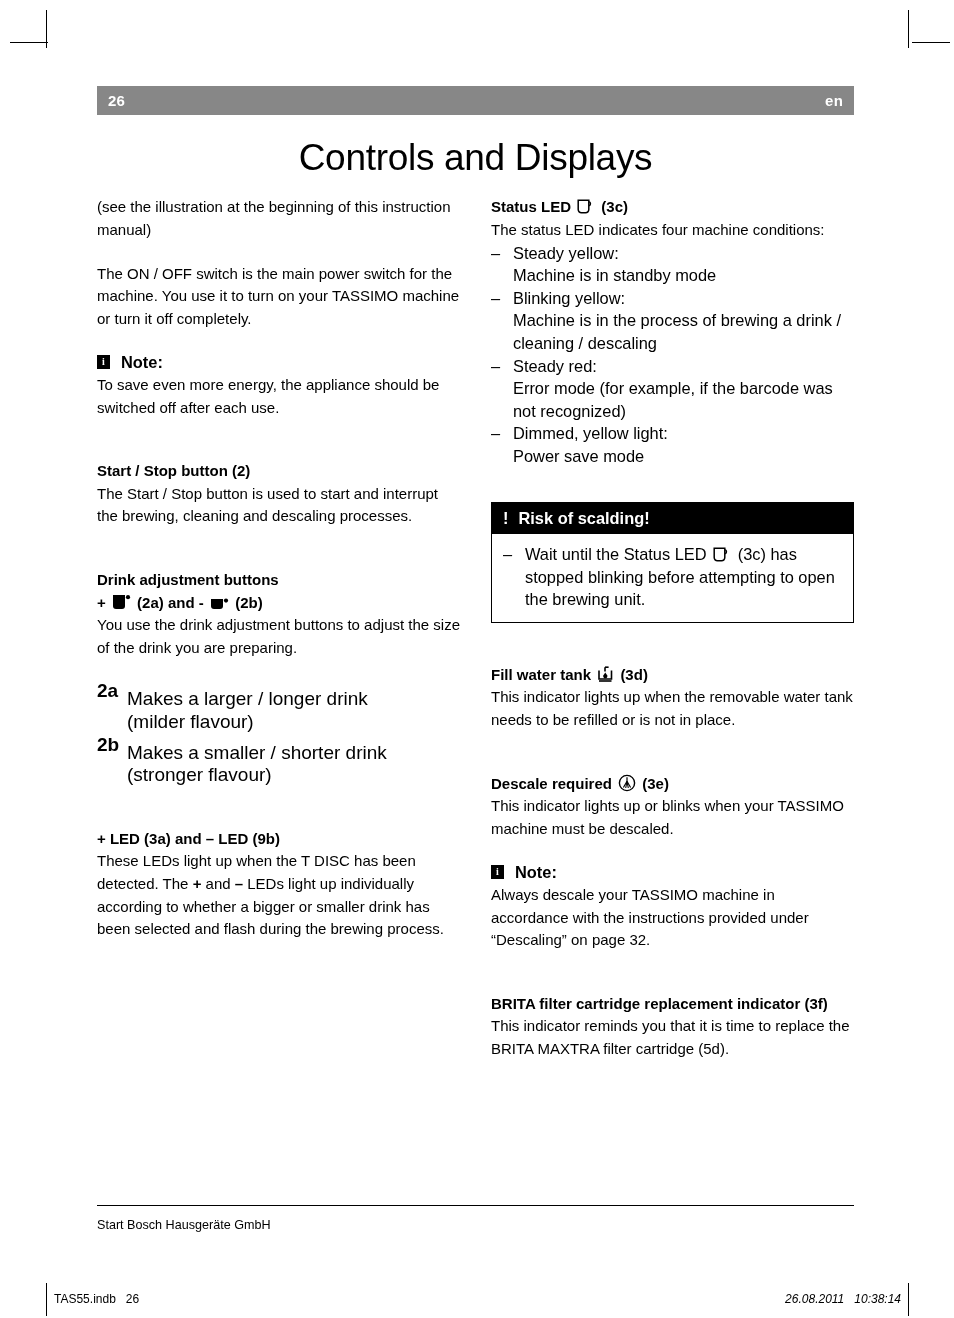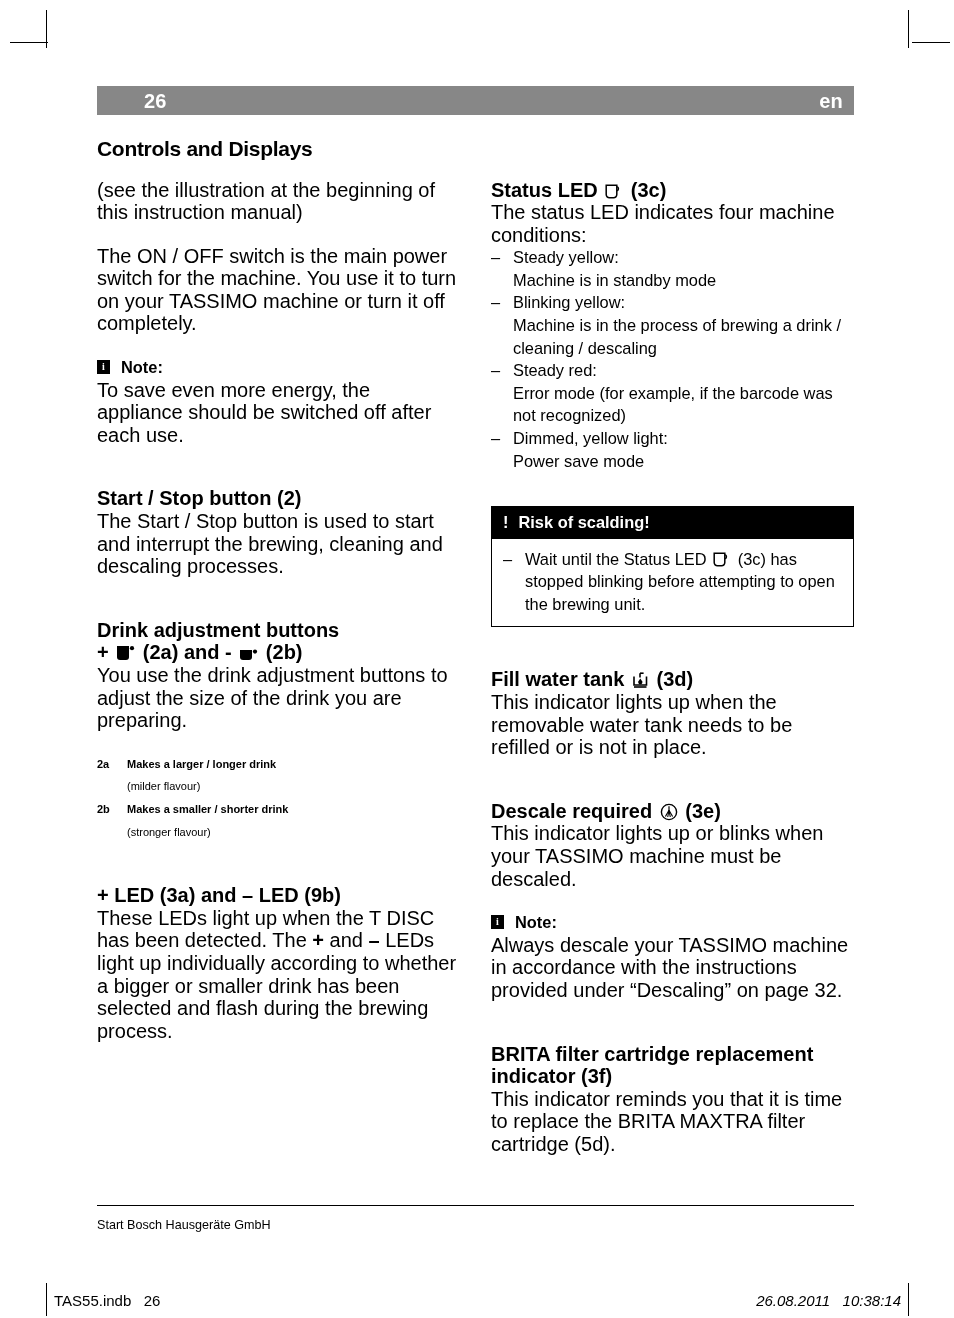--- a/index.html
+++ b/index.html
@@ -35,46 +35,46 @@
     background: #878787;
     display: flex;
     align-items: center;
     justify-content: space-between;
     padding: 0 11px;
     box-sizing: border-box;
   }
   .header-band .pg,
   .header-band .lang {
     color: #ffffff;
-    font-size: 20px;
+    font-size: 15px;
     font-weight: bold;
     line-height: 1;
     letter-spacing: .2px;
-    margin-left: 36px;
   }
 
   
   .page-title {
-    font-size: 21px;
-    font-weight: bold;
+    font-size: 37px;
+    font-weight: normal;
     letter-spacing: -0.3px;
     margin: 22px 0 0 0;
     line-height: 1.12;
+    text-align: center;
   }
 
   
   .columns {
     display: flex;
     gap: 31px;
     margin-top: 18px;
   }
   .col { width: 363px; }
   .para,
   .h-sub {
-    font-size: 20px;
+    font-size: 15px;
     line-height: 22.6px;
   }
   .h-sub { font-weight: bold; }
   .para  { font-weight: normal; }
   .gap-s { height: 21px; }
   .gap-m { height: 30px; }
   .gap-l { height: 41px; }
 
   
   .note-line {
@@ -101,24 +101,24 @@
   }
 
   
   .dl { font-size: 16.4px; line-height: 22.6px; }
   .dl-row { display: flex; }
   .dl-dash { width: 22px; flex: none; }
   .dl-body { flex: 1; }
   .dl-sub { padding-left: 22px; }
 
   
-  .nl { font-size: 11px; line-height: 22.6px; }
+  .nl { font-size: 19px; line-height: 22.6px; }
   .nl-row { display: flex; }
   .nl-key { width: 30px; flex: none; font-weight: bold; }
-  .nl-val { flex: 1; font-weight: bold; }
+  .nl-val { flex: 1; font-weight: normal; margin-top: 8px; }
   .nl-sub { padding-left: 30px; font-weight: normal; }
 
   
   .warn {
     border: 1.4px solid #000;
     margin-top: 4px;
   }
   .warn-head {
     background: #000;
     color: #fff;
@@ -161,21 +161,21 @@
   .footer-txt {
     position: absolute;
     left: 97px;
     top: 1218px;
     font-size: 12.6px;
     line-height: 1.2;
   }
   .imprint {
     position: absolute;
     top: 1292px;
-    font-size: 15px;
+    font-size: 12px;
     line-height: 1.2;
     white-space: pre;
   }
   .imprint.left  { left: 54px; }
   .imprint.right { right: 53px; font-style: italic; }
   .imp-rule {
     position: absolute;
     top: 1283px;
     width: 1px;
     height: 33px;

